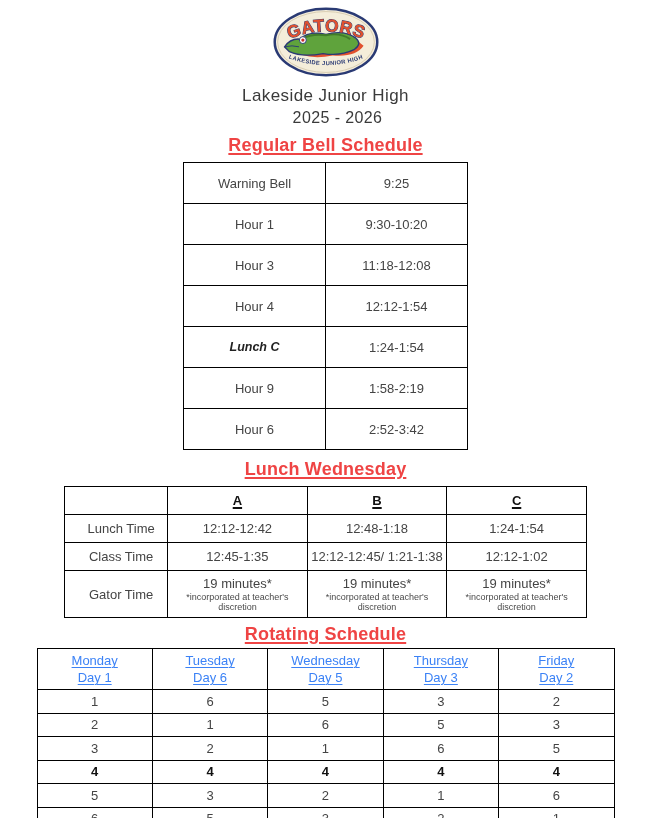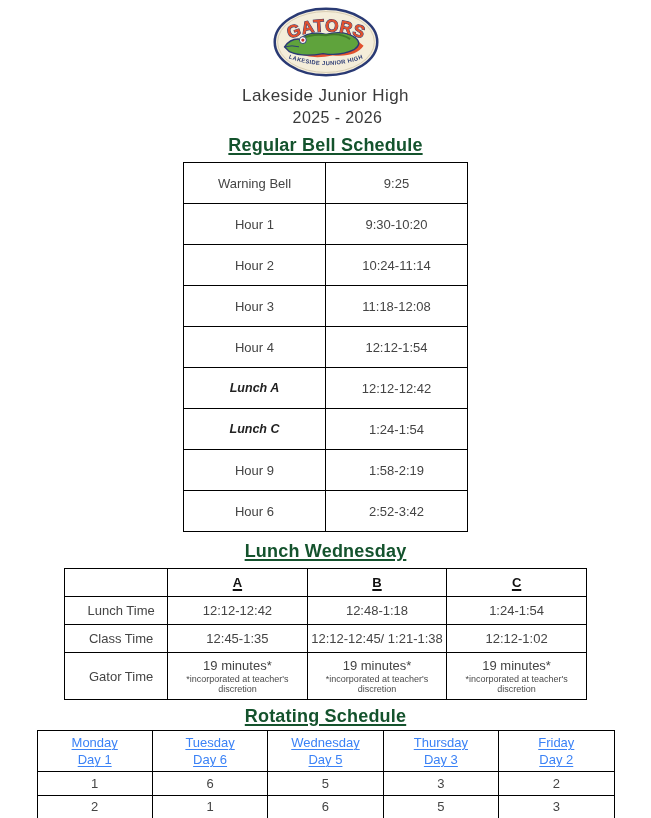--- a/index.html
+++ b/index.html
@@ -13,21 +13,21 @@
   }
   .page { width: 651px; height: 818px; text-align: center; overflow: hidden; }
 
   
   .logo-wrap { padding-top: 7px; line-height: 0; }
 
   
   .school-name { margin-top: 9px; font-size: 17px; line-height: 20px; color: #3a3a3a; letter-spacing: 0.4px; }
   .school-year { margin-top: 3px; font-size: 16px; line-height: 18px; color: #3a3a3a; letter-spacing: 0.4px; margin-left: 24px; }
   .section-title {
-    font-size: 18px; line-height: 20px; font-weight: bold; color: #14532d;
+    font-size: 18px; line-height: 20px; font-weight: bold; color: #ef4444;
     text-decoration: underline; text-decoration-thickness: 2px; text-underline-offset: 2px;
     letter-spacing: 0.2px; margin: 0;
   }
   .st1 { margin-top: 8px; }
   .st2 { margin-top: 9px; }
   .st3 { margin-top: 6px; }
 
   
   table { border-collapse: collapse; margin: 0 auto; table-layout: fixed; }
   td, th { border: 1.5px solid #000; font-weight: normal; font-size: 13px; color: #444; padding: 0; }
@@ -96,34 +96,26 @@
     <tbody>
       <tr>
         <td class="lbl">Warning Bell</td>
         <td>9:25</td>
       </tr>
       <tr>
         <td class="lbl">Hour 1</td>
         <td>9:30-10:20</td>
       </tr>
       <tr>
-        <td class="lbl">Hour 2</td>
-        <td>10:24-11:14</td>
-      </tr>
-      <tr>
         <td class="lbl">Hour 3</td>
         <td>11:18-12:08</td>
       </tr>
       <tr>
         <td class="lbl">Hour 4</td>
         <td>12:12-1:54</td>
-      </tr>
-      <tr class="lunch-row">
-        <td class="lbl">Lunch A</td>
-        <td>12:12-12:42</td>
       </tr>
       <tr class="lunch-row">
         <td class="lbl">Lunch C</td>
         <td>1:24-1:54</td>
       </tr>
       <tr>
         <td class="lbl">Hour 9</td>
         <td>1:58-2:19</td>
       </tr>
       <tr>

